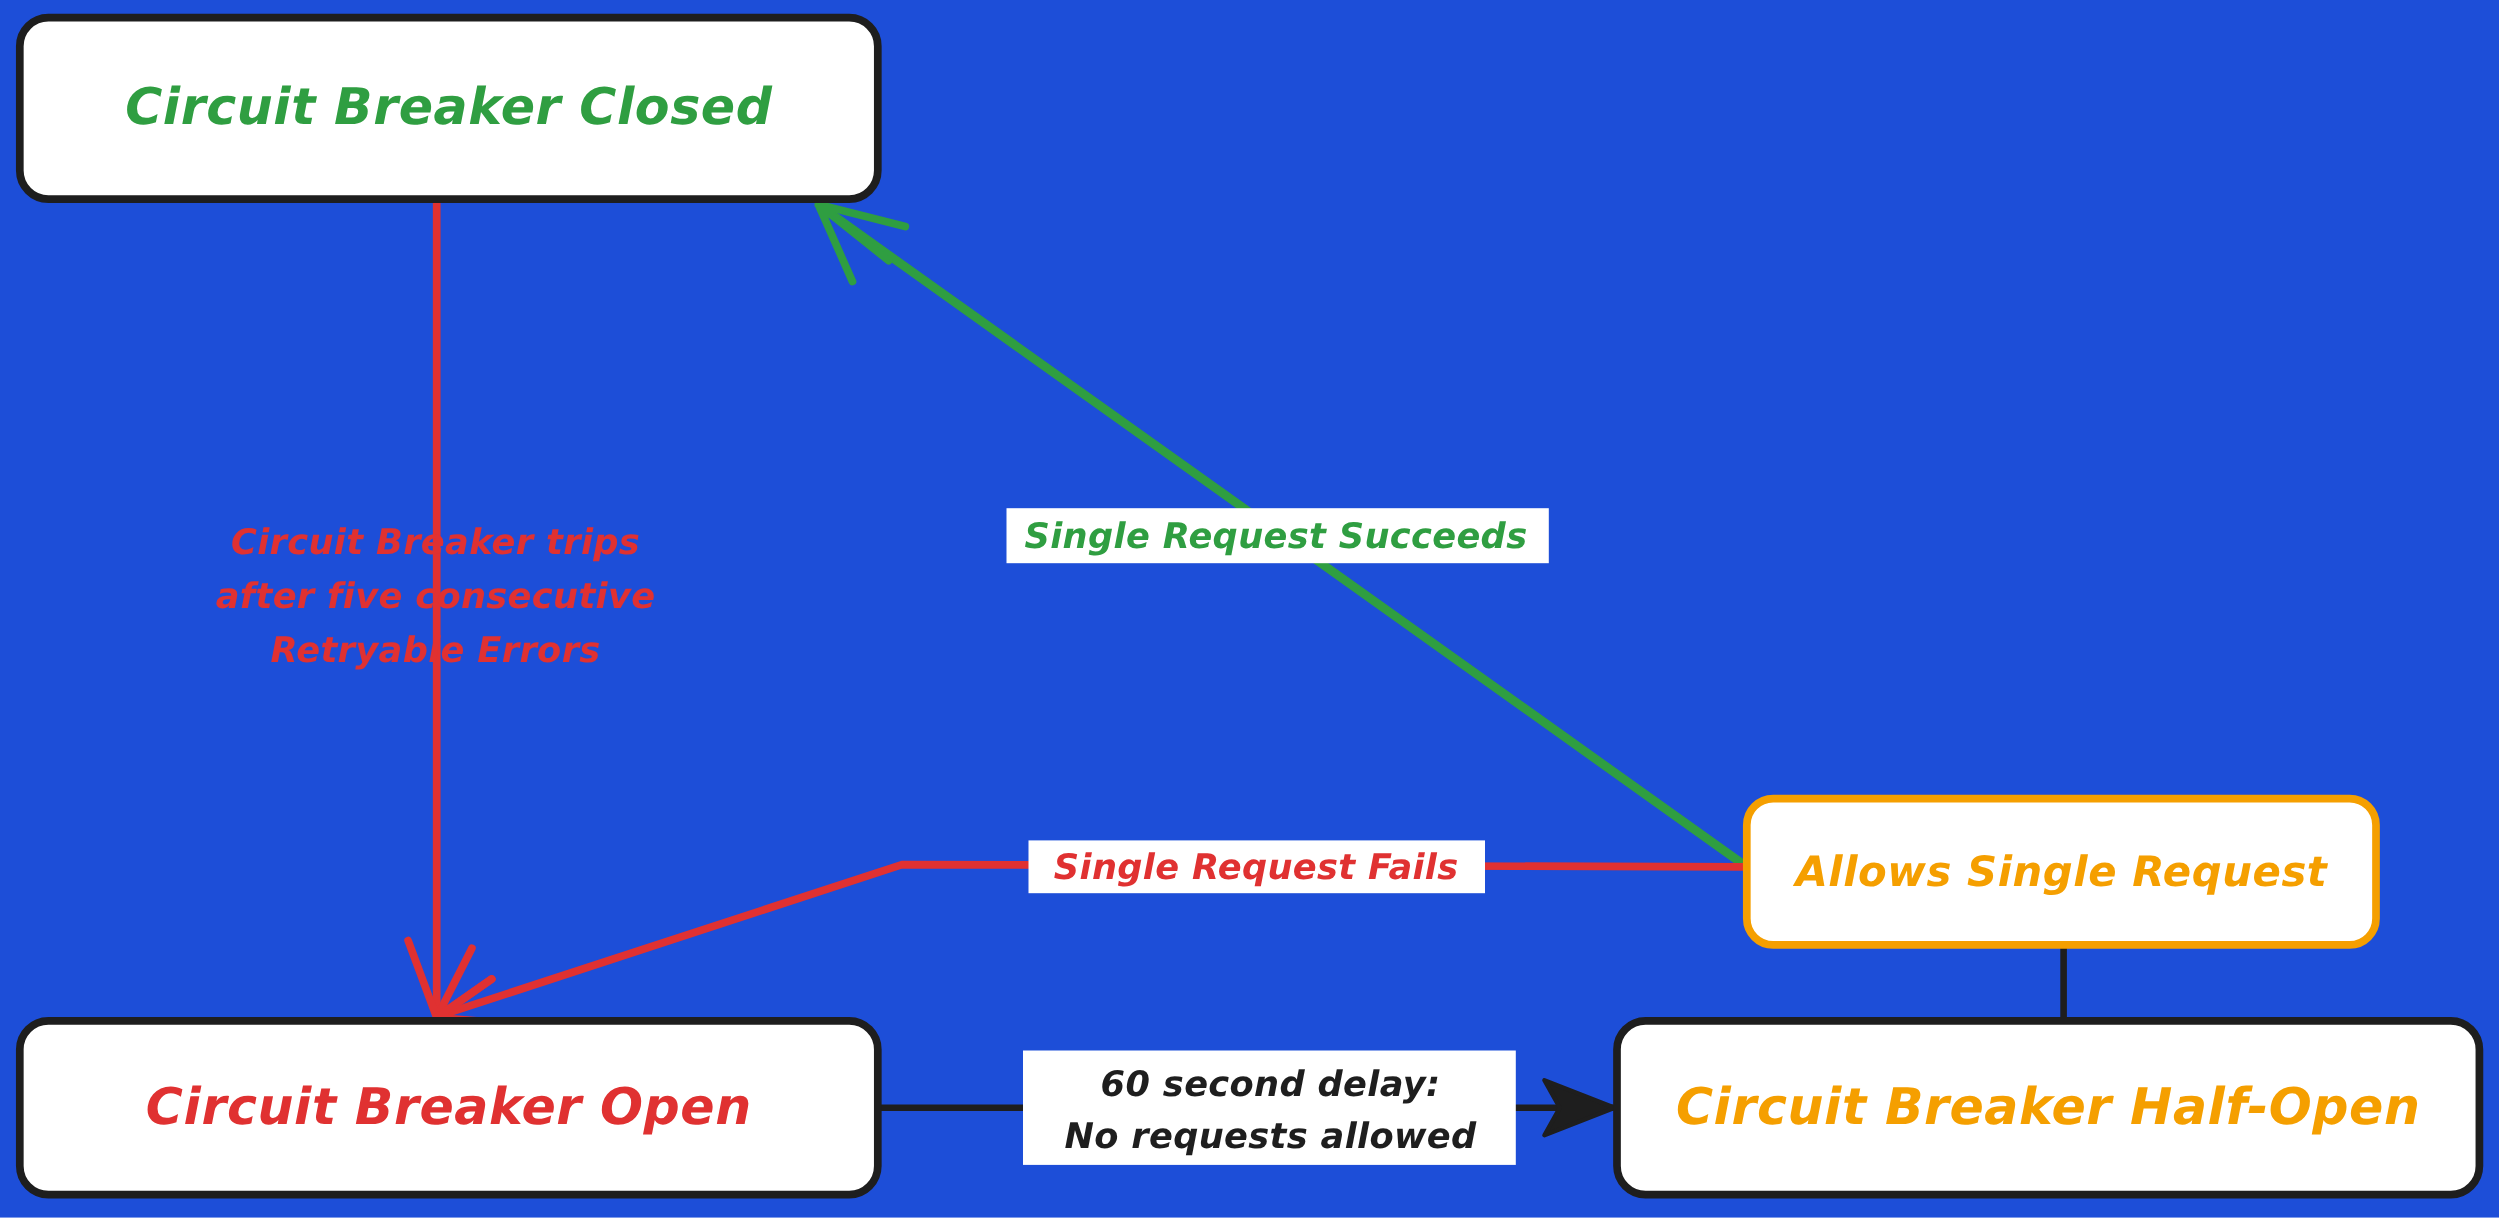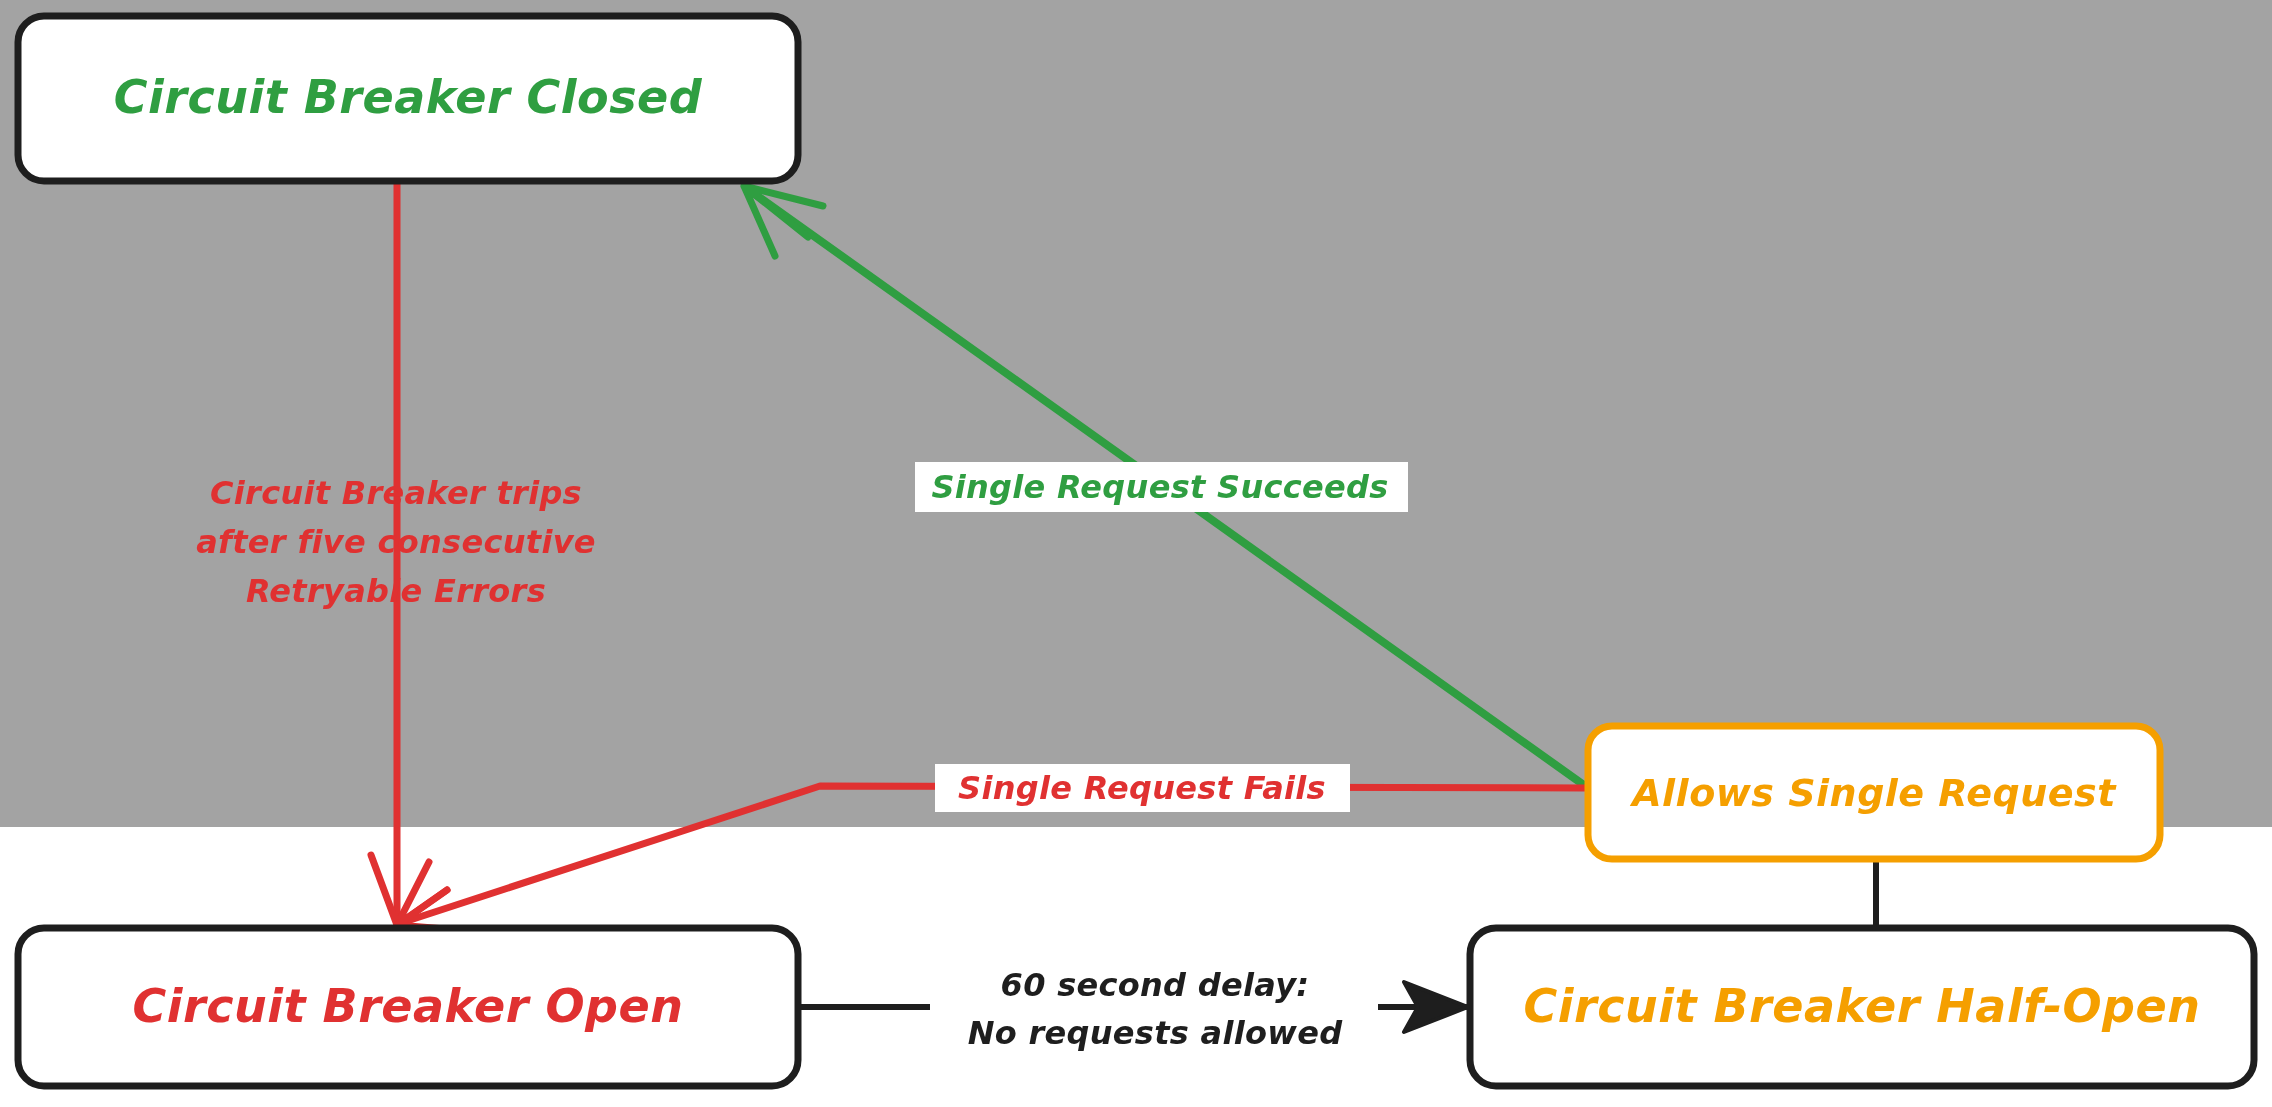--- a/index.html
+++ b/index.html
@@ -9,22 +9,22 @@
   }
   body {
     width: 2272px;
     height: 1107px;
     font-family: "DejaVu Sans", sans-serif;
     overflow: hidden;
   }
   #diagram-root {
     position: relative;
     width: 2272px;
-    height: 827px;
-    background: #a3a3a3;
+    height: 1107px;
+    background: #1d4ed8;
   }
   svg.diagram-canvas {
     position: absolute;
     left: 0;
     top: 0;
     width: 2272px;
     height: 1107px;
     display: block;
   }
   .node-label {

